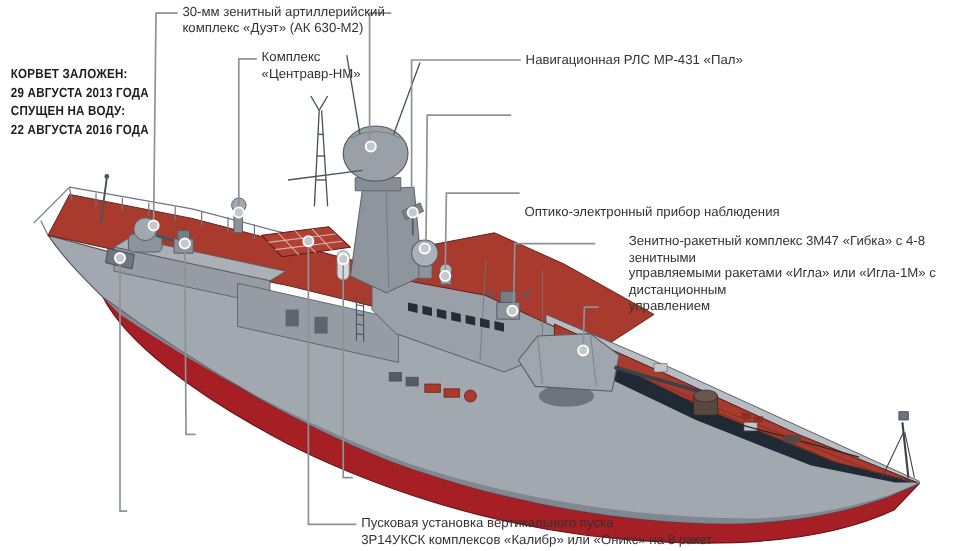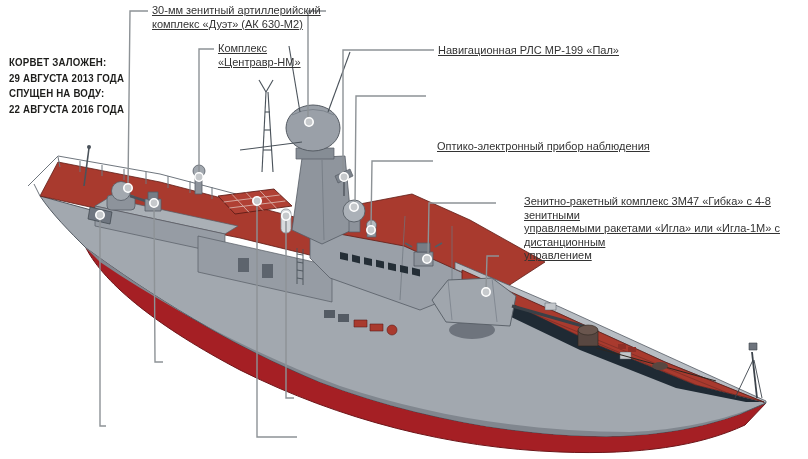--- a/index.html
+++ b/index.html
@@ -1,20 +1,20 @@
 <!DOCTYPE html>
 <html style="--background: #FFFFFF; --deck_red: #A93A2E; --deck_red_dark: #8E2F27; --bottom_red: #A51F24; --hull_gray: #A2A8AF; --hull_gray_dark: #878D95; --superstructure_gray: #9AA0A8; --light_gray: #B8BDC3; --shadow_navy: #1F2A34; --outline: #39404A; --leader_gray: #8D9296; --label_text: #333333; --title_text: #1D1D1B;"><head>
 <meta charset="utf-8">
 <style>
   html,body{margin:0;padding:0;background:#fff;}
   .stage{position:relative;width:808px;height:459px;background:var(--background,#fff);overflow:hidden;
          font-family:"Liberation Sans",sans-serif;}
   .stage svg{position:absolute;left:0;top:0;}
   .lbl{position:absolute;font-size:11px;line-height:13.5px;color:var(--label_text,#333);
-       white-space:pre-line;letter-spacing:0;text-decoration:underline;}
+       white-space:pre-line;letter-spacing:0;}
   .info{position:absolute;left:9px;top:55px;font-size:11px;line-height:15.5px;font-weight:bold;
         color:var(--title_text,#1d1d1b);white-space:pre-line;transform:scaleX(.88);
         transform-origin:0 0;letter-spacing:.2px;}
 </style>
 </head>
 <body>
 
 <div class="stage">
 
 <svg width="808" height="459" viewBox="0 0 808 459">
@@ -241,19 +241,21 @@
 
 <div class="info">КОРВЕТ ЗАЛОЖЕН:
 29 АВГУСТА 2013 ГОДА
 СПУЩЕН НА ВОДУ:
 22 АВГУСТА 2016 ГОДА</div>
 
 <div class="lbl" style="left:152px;top:4px">30-мм зенитный артиллерийский
 комплекс «Дуэт» (АК 630-М2)</div>
 <div class="lbl" style="left:218px;top:42px">Комплекс
 «Центравр-НМ»</div>
-<div class="lbl" style="left:438px;top:44px">Навигационная РЛС МР-199 «Пал»</div>
-<div class="lbl" style="left:437px;top:140px">Оптико-электронный прибор наблюдения</div>
+<div class="lbl" style="left:438px;top:44px">Навигационная РЛС МР-431 «Пал»</div>
+<div class="lbl" style="left:437px;top:171px">Оптико-электронный прибор наблюдения</div>
 <div class="lbl" style="left:524px;top:195px">Зенитно-ракетный комплекс 3М47 «Гибка» с 4-8 зенитными
 управляемыми ракетами «Игла» или «Игла-1М» с дистанционным
 управлением</div>
+<div class="lbl" style="left:301px;top:430px">Пусковая установка вертикального пуска
+3Р14УКСК комплексов «Калибр» или «Оникс» на 8 ракет</div>
 
 </div>
 
 </body></html>

